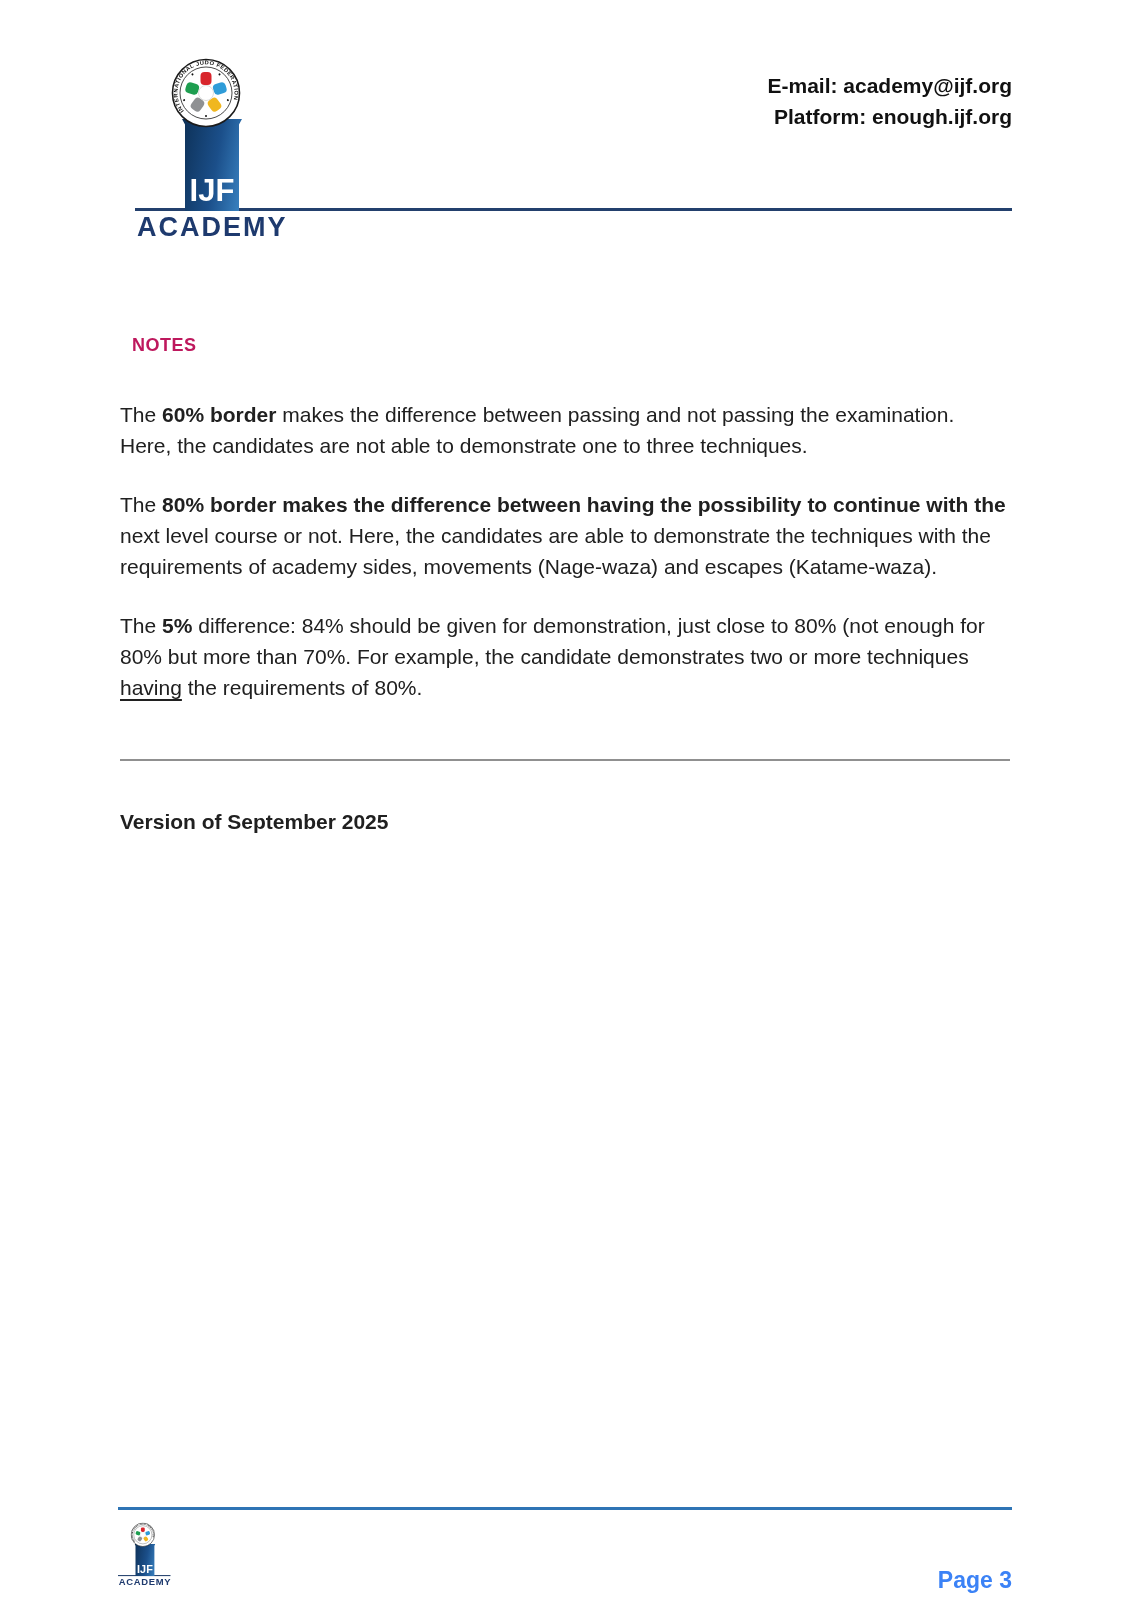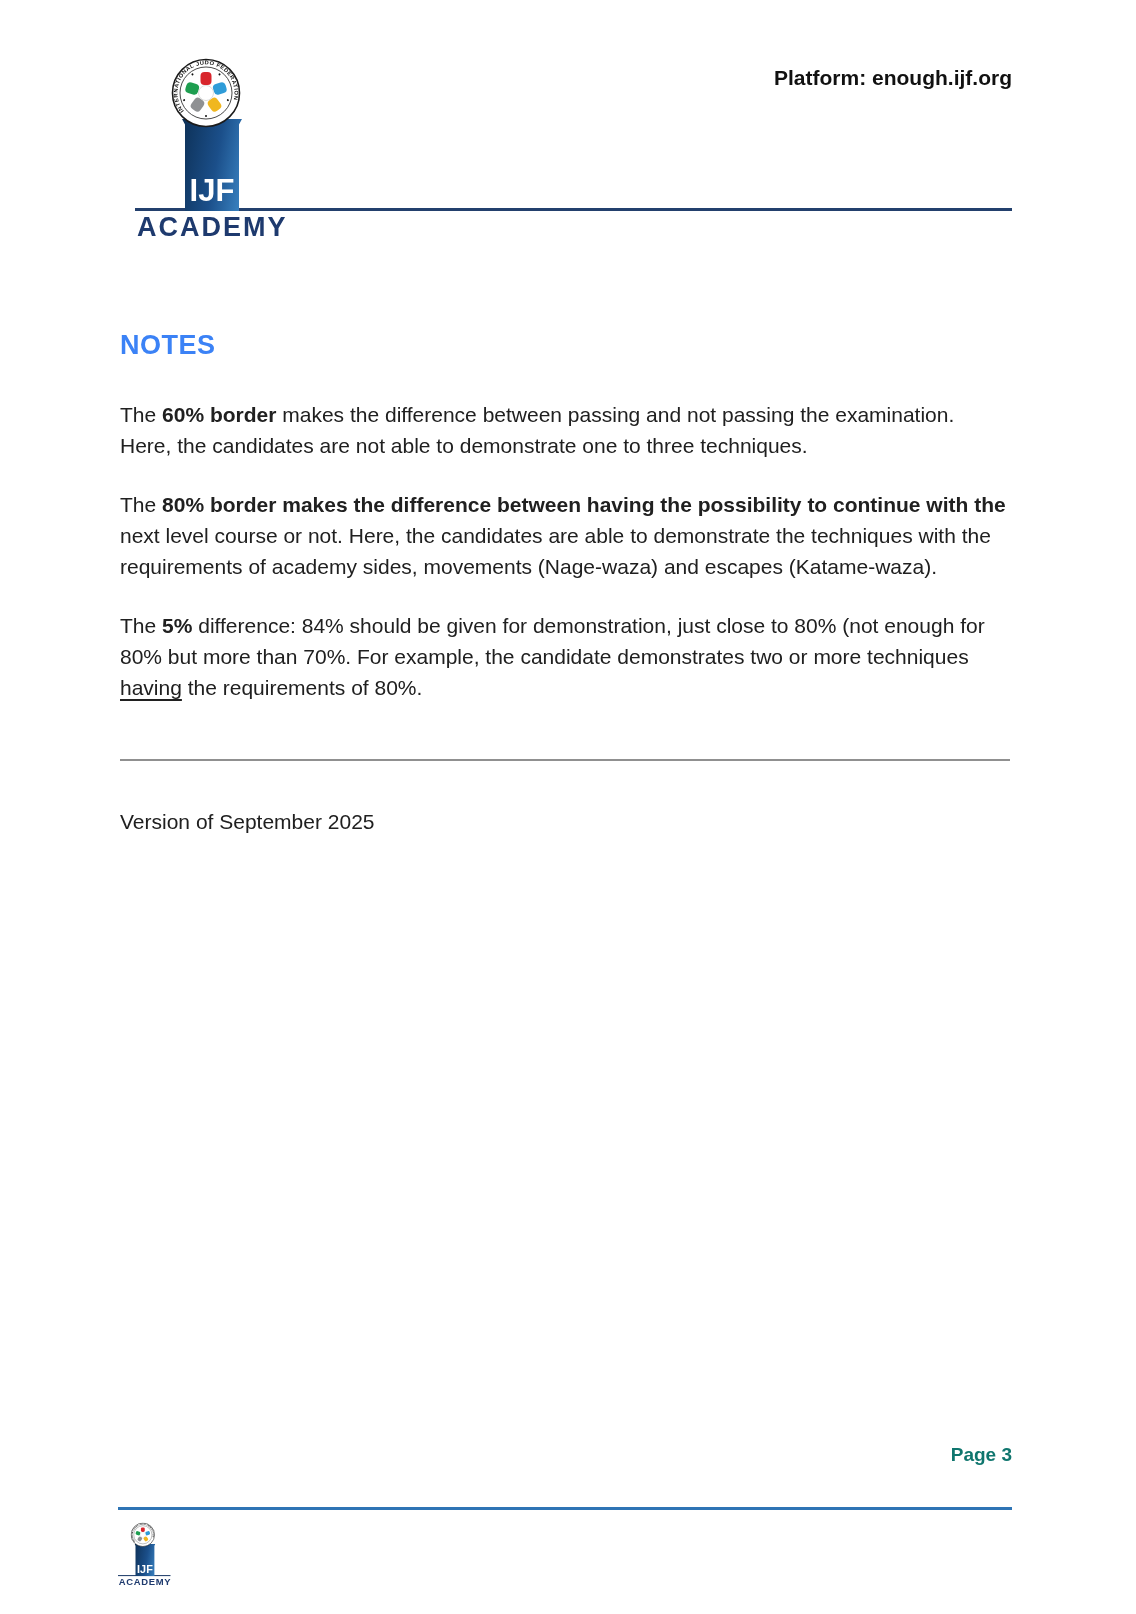--- a/index.html
+++ b/index.html
@@ -30,30 +30,30 @@
   .ijf-logo.header-instance { left:135px; top:45px; }
   .ijf-logo.mini { left:118px; top:1518px; transform:scale(0.35); transform-origin:top left; }
 
   
   .header-contact { position:absolute; top:62px; right:124px; text-align:right; font-weight:bold; font-size:21px; line-height:31px; color:#111111; }
   .header-contact .org { color:#2222fc; }
   .header-contact .email { margin-top:8px; }
 
   
   .content { position:absolute; left:120px; top:328px; width:890px; font-size:21px; line-height:31px; color:#202020; }
-  .notes-heading { margin:0 0 37px 0; font-size:27px; line-height:34px; font-weight:bold; color:#3b82f6; letter-spacing:0.5px; }
+  .notes-heading { margin:0 0 37px 12px; font-size:18px; line-height:34px; font-weight:bold; color:#be185d; letter-spacing:0.5px; }
   .body-par { margin:0 0 28px 0; }
   .body-par .b { font-weight:bold;margin-top:23px; }
   .body-par .u { text-decoration:underline; text-decoration-thickness:2px; text-underline-offset:4px; }
   .divider { height:2px; background:#909090; margin:56px 0 45px 0; }
-  .version-line { font-weight:normal; }
+  .version-line { font-weight:bold; }
 
   
   .footer-rule { position:absolute; left:118px; top:1507px; width:894px; height:3px; background:#2e74b5; }
-  .page-label { position:absolute; top:1444px; left:812px; width:200px; text-align:right; font-weight:bold; font-size:19px; color:#0f766e; }
+  .page-label { position:absolute; top:1567px; left:812px; width:200px; text-align:right; font-weight:bold; font-size:23px; color:#3b82f6; }
 </style>
 </head>
 <body>
 
 <div class="header-rule"></div>
 
 <div class="ijf-logo header-instance">
   <div class="crossbar"></div>
   <div class="banner">
     <span>IJF</span>
@@ -94,20 +94,21 @@
       </g>
     <g transform="rotate(324,35,35)">
         <circle cx="35" cy="12" r="1" fill="#111111"></circle>
       </g>
     <circle cx="35" cy="35" r="7.5" fill="#ffffff" stroke="#c8c8c8" stroke-width="0.6"></circle>
   </svg>
   <div class="academy">ACADEMY</div>
 </div>
 
 <div class="header-contact">
+  <div class="email">E-mail: academy@ijf.org</div>
   <div class="platform">Platform: enough.ijf.org</div>
 </div>
 
 <div class="content">
   <div class="notes-heading">NOTES</div>
   <p class="body-par"><span>The </span><span class="b">60% border</span><span> makes the difference between passing and not passing the examination. Here, the candidates are not able to demonstrate one to three techniques.</span></p>
   <p class="body-par"><span>The </span><span class="b">80% border makes the difference between having the possibility to continue with the</span><span> next level course or not. Here, the candidates are able to demonstrate the techniques with the requirements of academy sides, movements (Nage-waza) and escapes (Katame-waza).</span></p>
   <p class="body-par"><span>The </span><span class="b">5%</span><span> difference: 84% should be given for demonstration, just close to 80% (not enough for 80% but more than 70%. For example, the candidate demonstrates two or more techniques </span><span class="u">having</span><span> the requirements of 80%.</span></p>
   <div class="divider"></div>
   <div class="version-line">Version of September 2025</div>

